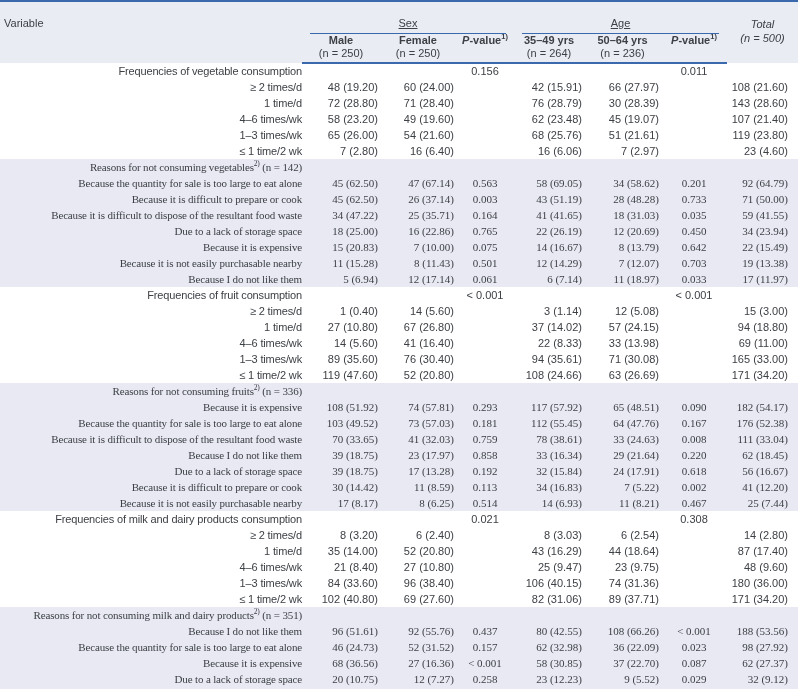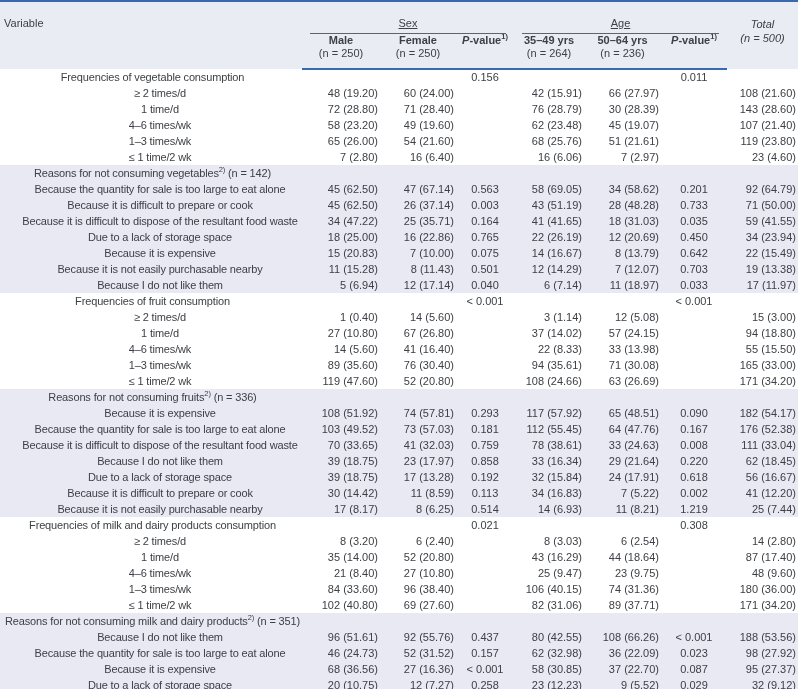--- a/index.html
+++ b/index.html
@@ -31,40 +31,40 @@
   col.c-p2{width:66px;}
   col.c-total{width:71px;}
 
   thead{background:var(--hdr-bg);}
   thead th{
     font-weight:normal;font-size:11px;line-height:13px;
     text-align:center;vertical-align:top;white-space:nowrap;
   }
   thead tr.h1 th{height:20px;padding-top:15px;}
   thead tr.h2 th{height:13px;font-weight:bold;}
-  thead tr.h3 th{height:13px;border-bottom:2px solid var(--blue);padding-bottom:8px;}
+  thead tr.h3 th{height:13px;border-bottom:2px solid var(--blue);padding-bottom:2px;}
   th.var{text-align:left;padding-left:4px;}
   th.grp .grp-in{
     display:block;margin:0 8px;padding-bottom:3px;
     border-bottom:1.5px solid var(--blue);
     text-decoration:underline;
   }
   th.totalh div{line-height:14px;font-style:italic;}
   thead i{font-style:italic;}
   sup{font-size:7.5px;vertical-align:super;line-height:0;}
 
   tbody td{
     font-size:11px;line-height:15px;height:16px;
     white-space:nowrap;vertical-align:middle;
   }
-  tbody tr.shaded{background:var(--band-bg);}
-  td.lbl{text-align:center;padding-left:3px;letter-spacing:-0.15px;}
+  tbody tr.shaded{background:var(--band-bg);font-family:Liberation Serif, serif;}
+  td.lbl{text-align:right;padding-left:3px;letter-spacing:-0.15px;}
   td.lbl.ind{padding-left:18px;}
   td.num{text-align:right;padding-right:2px;}
-  td.num.tot{padding-right:2px;}
+  td.num.tot{padding-right:10px;}
   td.pv{text-align:center;}
 </style>
 </head>
 <body>
 
 <table>
   <colgroup>
     <col class="c-var">
       <col class="c-male">
       <col class="c-female">
@@ -233,21 +233,21 @@
         <td class="pv">0.501</td>
         <td class="num">12 (14.29)</td>
         <td class="num">7 (12.07)</td>
         <td class="pv">0.703</td>
         <td class="num tot">19 (13.38)</td>
       </tr>
       <tr class="shaded">
         <td class="lbl ind">Because I do not like them</td>
         <td class="num">5 (6.94)</td>
         <td class="num">12 (17.14)</td>
-        <td class="pv">0.040</td>
+        <td class="pv">0.061</td>
         <td class="num">6 (7.14)</td>
         <td class="num">11 (18.97)</td>
         <td class="pv">0.033</td>
         <td class="num tot">17 (11.97)</td>
       </tr>
       <tr class="sec-row">
         <td class="lbl"><span>Frequencies of fruit consumption</span><sup></sup><span></span></td>
         <td class="num"></td>
         <td class="num"></td>
         <td class="pv">&lt; 0.001</td>
@@ -277,21 +277,21 @@
         <td class="num tot">94 (18.80)</td>
       </tr>
       <tr>
         <td class="lbl ind">4–6 times/wk</td>
         <td class="num">14 (5.60)</td>
         <td class="num">41 (16.40)</td>
         <td class="pv"></td>
         <td class="num">22 (8.33)</td>
         <td class="num">33 (13.98)</td>
         <td class="pv"></td>
-        <td class="num tot">55 (15.50)</td>
+        <td class="num tot">69 (11.00)</td>
       </tr>
       <tr>
         <td class="lbl ind">1–3 times/wk</td>
         <td class="num">89 (35.60)</td>
         <td class="num">76 (30.40)</td>
         <td class="pv"></td>
         <td class="num">94 (35.61)</td>
         <td class="num">71 (30.08)</td>
         <td class="pv"></td>
         <td class="num tot">165 (33.00)</td>
@@ -376,21 +376,21 @@
         <td class="pv">0.002</td>
         <td class="num tot">41 (12.20)</td>
       </tr>
       <tr class="shaded">
         <td class="lbl ind">Because it is not easily purchasable nearby</td>
         <td class="num">17 (8.17)</td>
         <td class="num">8 (6.25)</td>
         <td class="pv">0.514</td>
         <td class="num">14 (6.93)</td>
         <td class="num">11 (8.21)</td>
-        <td class="pv">1.219</td>
+        <td class="pv">0.467</td>
         <td class="num tot">25 (7.44)</td>
       </tr>
       <tr class="sec-row">
         <td class="lbl"><span>Frequencies of milk and dairy products consumption</span><sup></sup><span></span></td>
         <td class="num"></td>
         <td class="num"></td>
         <td class="pv">0.021</td>
         <td class="num"></td>
         <td class="num"></td>
         <td class="pv">0.308</td>
@@ -477,21 +477,21 @@
         <td class="num tot">98 (27.92)</td>
       </tr>
       <tr class="shaded">
         <td class="lbl ind">Because it is expensive</td>
         <td class="num">68 (36.56)</td>
         <td class="num">27 (16.36)</td>
         <td class="pv">&lt; 0.001</td>
         <td class="num">58 (30.85)</td>
         <td class="num">37 (22.70)</td>
         <td class="pv">0.087</td>
-        <td class="num tot">95 (27.37)</td>
+        <td class="num tot">62 (27.37)</td>
       </tr>
       <tr class="shaded">
         <td class="lbl ind">Due to a lack of storage space</td>
         <td class="num">20 (10.75)</td>
         <td class="num">12 (7.27)</td>
         <td class="pv">0.258</td>
         <td class="num">23 (12.23)</td>
         <td class="num">9 (5.52)</td>
         <td class="pv">0.029</td>
         <td class="num tot">32 (9.12)</td>

